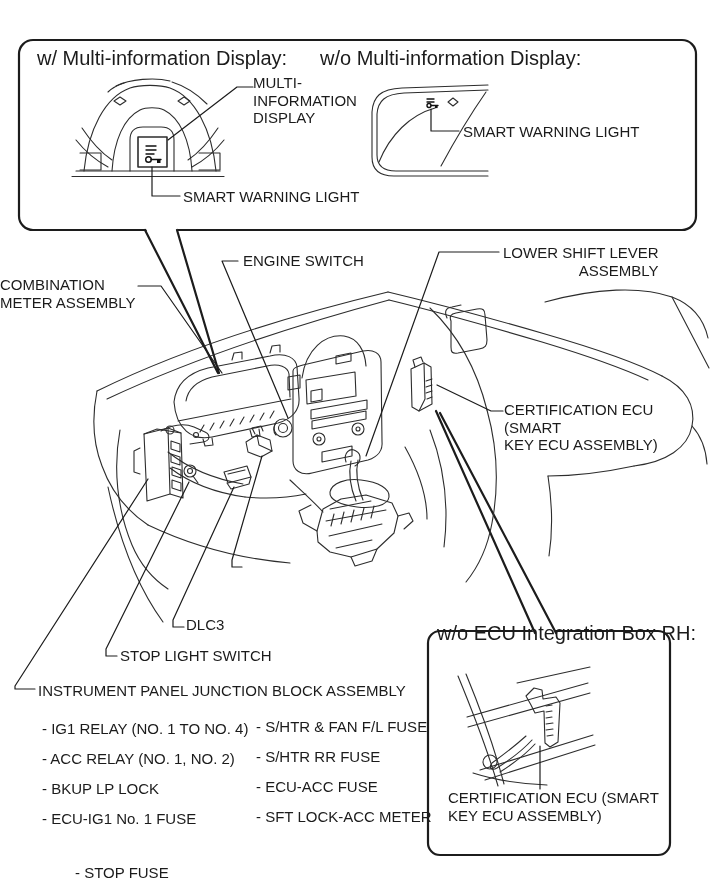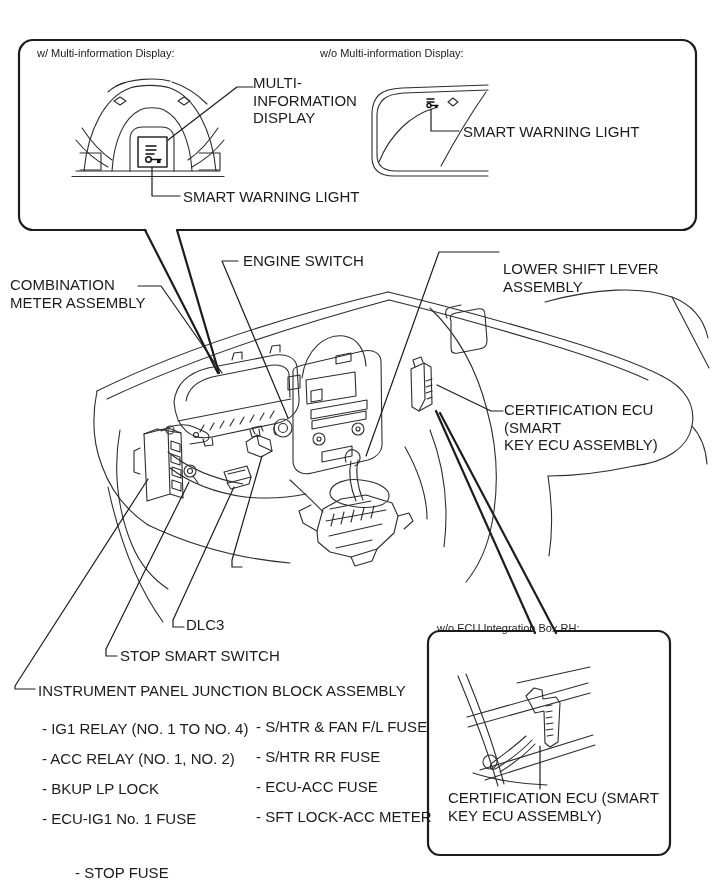--- a/index.html
+++ b/index.html
@@ -1,20 +1,20 @@
 <!DOCTYPE html>
 <html><head>
 <meta charset="utf-8">
 <style>
   html,body{margin:0;padding:0;background:#ffffff;}
   #page{position:relative;width:713px;height:882px;background:#fff;overflow:hidden;
         font-family:"Liberation Sans","DejaVu Sans",sans-serif;color:#1b1b1b;}
   svg{position:absolute;left:0;top:0;}
   .lbl{position:absolute;font-size:15px;line-height:1.18;white-space:pre-line;color:#1b1b1b;}
-  .hdr{position:absolute;font-size:11px;line-height:1.15;color:#1b1b1b;}
+  .hdr{position:absolute;font-size:20px;line-height:1.15;color:#1b1b1b;}
   .art{stroke:#2d2d2d;stroke-width:1.1;fill:none;stroke-linecap:round;stroke-linejoin:round;}
   .leader{stroke:#1c1c1c;stroke-width:1.2;fill:none;stroke-linecap:round;stroke-linejoin:round;}
   .frame{stroke:#1c1c1c;stroke-width:2.2;fill:none;}
   .tailline{stroke:#1c1c1c;stroke-width:2.2;fill:none;stroke-linecap:round;}
   .glyph{stroke:#111;stroke-width:1.4;fill:none;stroke-linecap:round;}
   .glyphfill{fill:#111;stroke:none;}
 </style>
 </head>
 <body>
 
@@ -222,29 +222,29 @@
 </svg>
 
 <div class="hdr" style="left:37px;top:47px;">w/ Multi-information Display:</div>
 <div class="hdr" style="left:320px;top:47px;">w/o Multi-information Display:</div>
 <div class="lbl" style="left:253px;top:74px;">MULTI-
 INFORMATION
 DISPLAY</div>
 <div class="lbl" style="left:183px;top:188px;">SMART WARNING LIGHT</div>
 <div class="lbl" style="left:463px;top:123px;">SMART WARNING LIGHT</div>
 
-<div class="lbl" style="left:10px;top:276px;">COMBINATION
+<div class="lbl" style="left:0;top:276px;">COMBINATION
 METER ASSEMBLY</div>
 <div class="lbl" style="left:243px;top:252px;">ENGINE SWITCH</div>
-<div class="lbl" style="left:503px;top:260px;">LOWER SHIFT LEVER
+<div class="lbl" style="left:503px;top:244px;text-align:right;">LOWER SHIFT LEVER
 ASSEMBLY</div>
 <div class="lbl" style="left:504px;top:401px;">CERTIFICATION ECU (SMART
 KEY ECU ASSEMBLY)</div>
 <div class="lbl" style="left:186px;top:616px;">DLC3</div>
-<div class="lbl" style="left:120px;top:647px;">STOP SMART SWITCH</div>
+<div class="lbl" style="left:120px;top:647px;">STOP LIGHT SWITCH</div>
 <div class="lbl" style="left:38px;top:682px;">INSTRUMENT PANEL JUNCTION BLOCK ASSEMBLY</div>
 
 <div>
   <div class="lbl" style="left:42px;top:720px;">- IG1 RELAY (NO. 1 TO NO. 4)</div>
   <div class="lbl" style="left:42px;top:750px;">- ACC RELAY (NO. 1, NO. 2)</div>
   <div class="lbl" style="left:42px;top:780px;">- BKUP LP LOCK</div>
   <div class="lbl" style="left:42px;top:810px;">- ECU-IG1 No. 1 FUSE</div>
   <div class="lbl" style="left:42px;top:864px;margin-left:33px;">- STOP FUSE</div>
 </div>
 <div>

